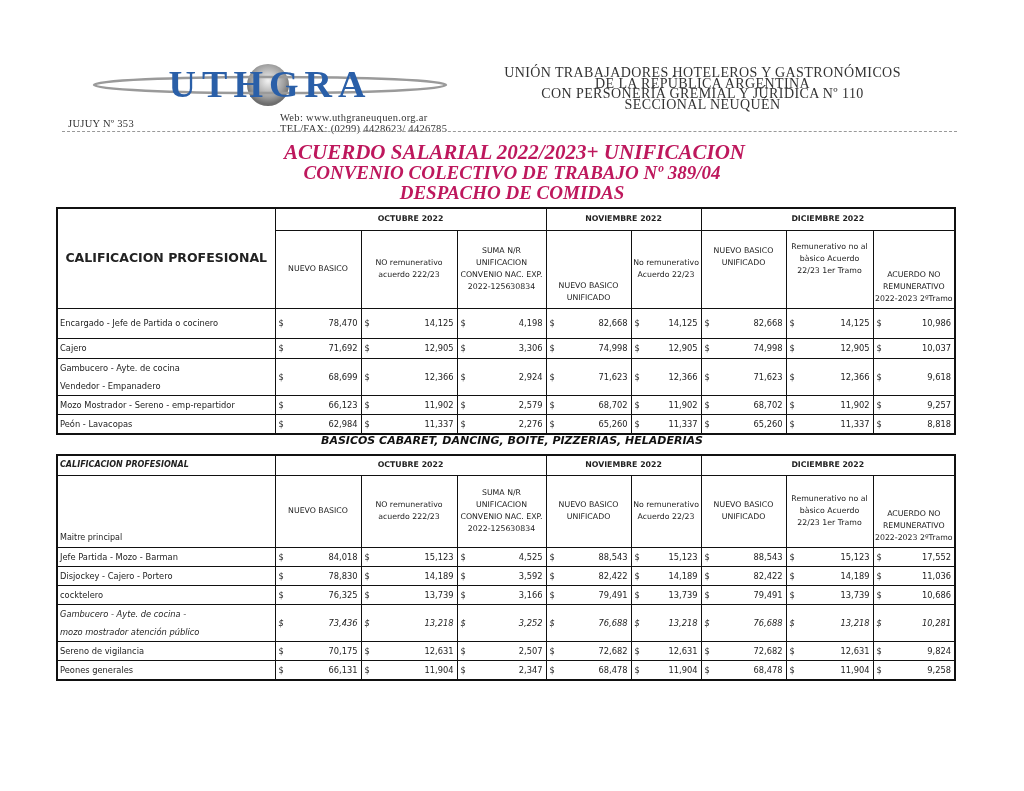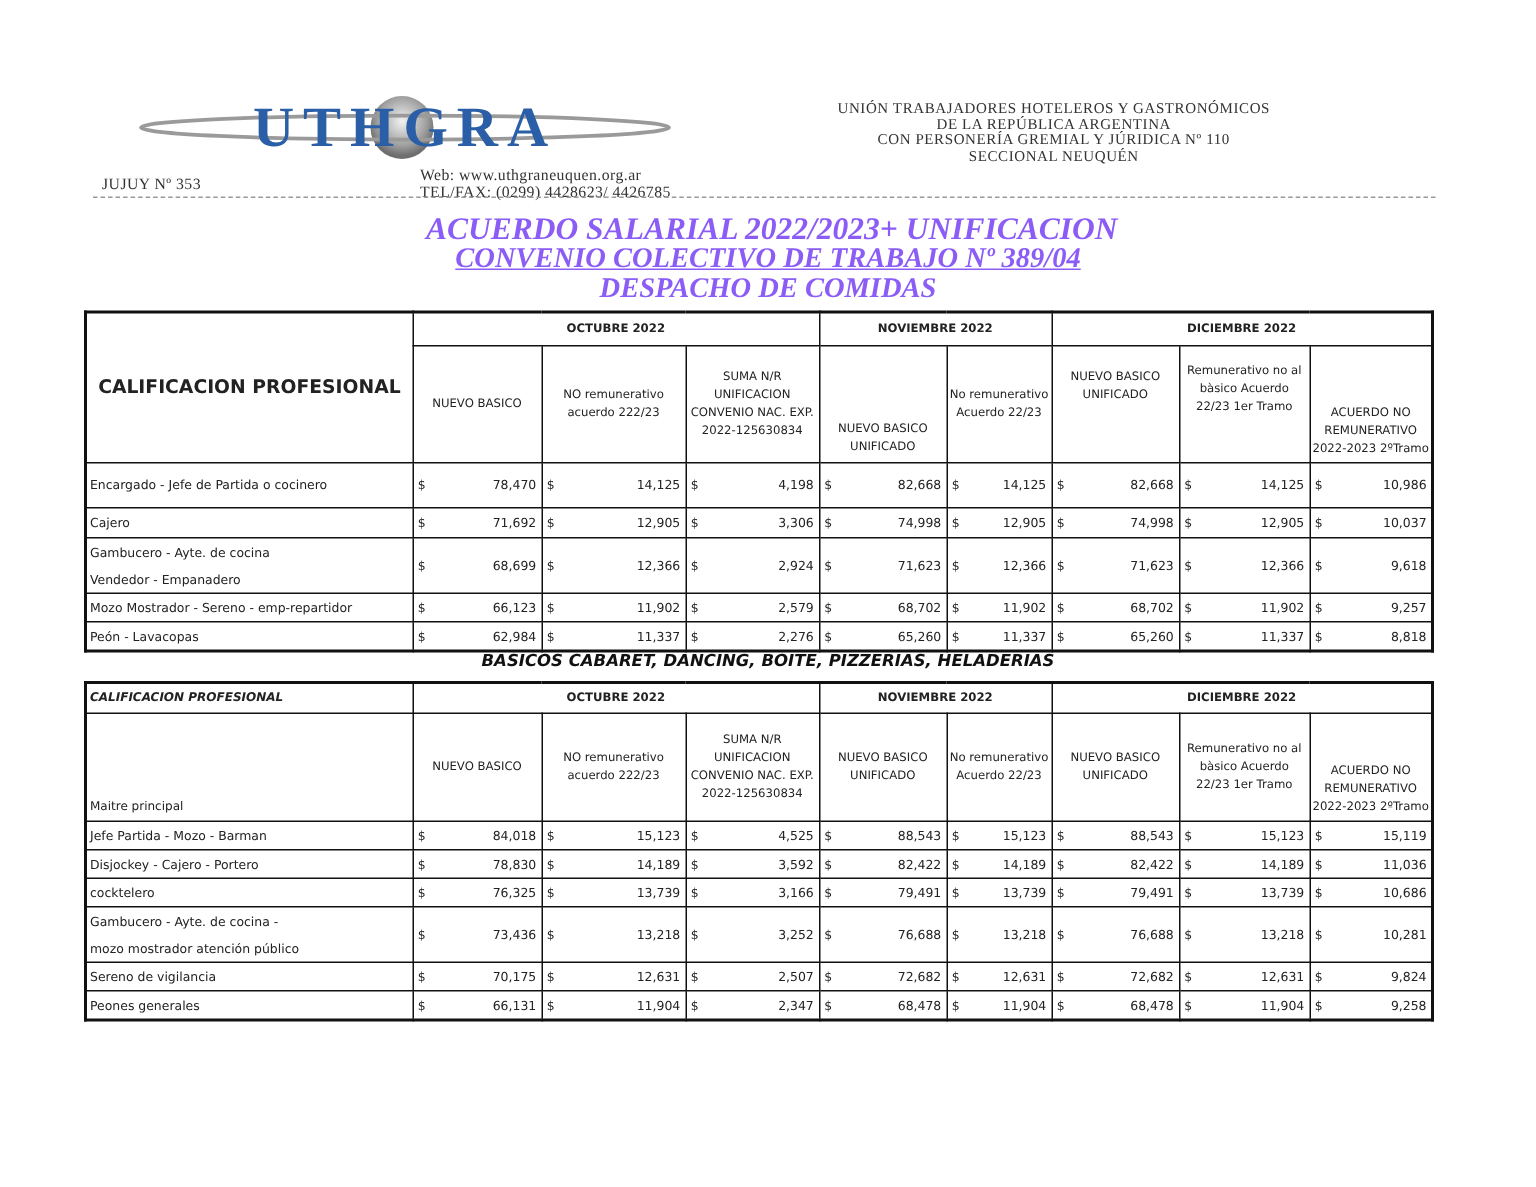--- a/index.html
+++ b/index.html
@@ -4,32 +4,32 @@
   <style>
     * { box-sizing: border-box; margin: 0; padding: 0; }
     html, body { width: 1024px; height: 791px; background: #ffffff; overflow: hidden; }
     body { position: relative; font-family: "Liberation Sans", sans-serif; color: #111; }
 
     
     .letterhead { position: absolute; left: 60px; top: 55px; width: 900px; height: 80px; }
     .logo { position: absolute; left: 30px; top: 6px; width: 360px; height: 45px; }
     .logo svg { width: 100%; height: 100%; }
     .org-lines { position: absolute; left: 405px; top: 13px; width: 475px; text-align: center;
-      font-family: "Liberation Serif", serif; font-size: 10px; line-height: 10.5px; color: #333; letter-spacing: 0.4px; }
+      font-family: "Liberation Serif", serif; font-size: 14px; line-height: 10.5px; color: #333; letter-spacing: 0.4px; }
     .addr { position: absolute; top: 57px; font-family: "Liberation Serif", serif; font-size: 10.5px; line-height: 11px; color: #333; letter-spacing: 0.3px; }
     .addr.left { left: 8px; top: 63px; }
     .addr.mid { left: 220px; }
     .addr.right { left: 530px; text-align: center; width: 300px; }
     .lh-rule { position: absolute; left: 2px; top: 76px; width: 895px; border-top: 1px dashed #999; }
 
     
     .titles { position: absolute; left: 0; top: 142px; width: 1024px; text-align: center;
-      font-family: "Liberation Serif", serif; font-style: italic; font-weight: bold; color: #8b5cf6; }
+      font-family: "Liberation Serif", serif; font-style: italic; font-weight: bold; color: #be185d; }
     .t1 { font-size: 21px; line-height: 21px; padding-left: 5px; }
-    .t2 { font-size: 19px; line-height: 20px; text-decoration: underline; }
+    .t2 { font-size: 19px; line-height: 20px; }
     .t3 { font-size: 19px; line-height: 20px; }
 
     
     table.sal { position: absolute; left: 56px; border-collapse: collapse; table-layout: fixed; width: 898px;
       font-family: "DejaVu Sans", sans-serif; border: 2.5px solid #111; }
     table.sal td, table.sal th { border: 1.5px solid #111; font-weight: normal; vertical-align: middle; }
     table.sal th { font-size: 7.8px; line-height: 12px; text-align: center; color: #222; padding: 1px; }
     table.sal th.month { font-weight: bold; height: 22px; }
     th.calif-big { font-size: 12.5px !important; font-weight: bold !important; color: #111; }
     th.calif-small { font-size: 8px !important; font-weight: bold !important; font-style: italic; text-align: left !important; padding-left: 2px !important; }
@@ -360,21 +360,21 @@
         <td class="val">
           <span class="cur">$</span>
           <span class="amt">88,543</span>
         </td>
         <td class="val">
           <span class="cur">$</span>
           <span class="amt">15,123</span>
         </td>
         <td class="val">
           <span class="cur">$</span>
-          <span class="amt">15,119</span>
+          <span class="amt">17,552</span>
         </td>
       </tr>
       <tr style="height: 19px;">
         <td class="cat">
           <div>Disjockey - Cajero - Portero</div>
         </td>
         <td class="val">
           <span class="cur">$</span>
           <span class="amt">78,830</span>
         </td>
@@ -437,21 +437,21 @@
         </td>
         <td class="val">
           <span class="cur">$</span>
           <span class="amt">13,739</span>
         </td>
         <td class="val">
           <span class="cur">$</span>
           <span class="amt">10,686</span>
         </td>
       </tr>
-      <tr style="height: 36px;">
+      <tr style="height: 36px; font-style: italic;">
         <td class="cat">
           <div>Gambucero - Ayte. de cocina -</div>
           <div>mozo mostrador atención público</div>
         </td>
         <td class="val">
           <span class="cur">$</span>
           <span class="amt">73,436</span>
         </td>
         <td class="val">
           <span class="cur">$</span>

